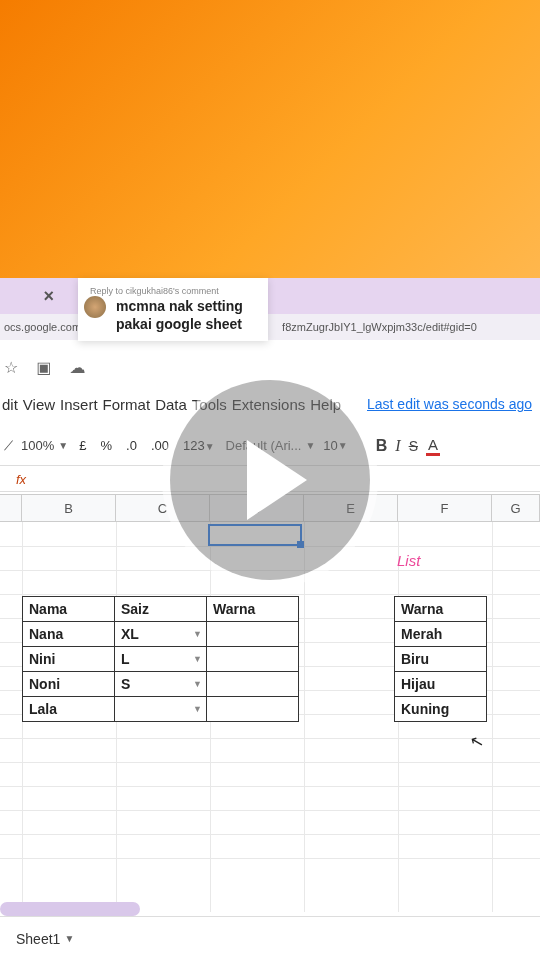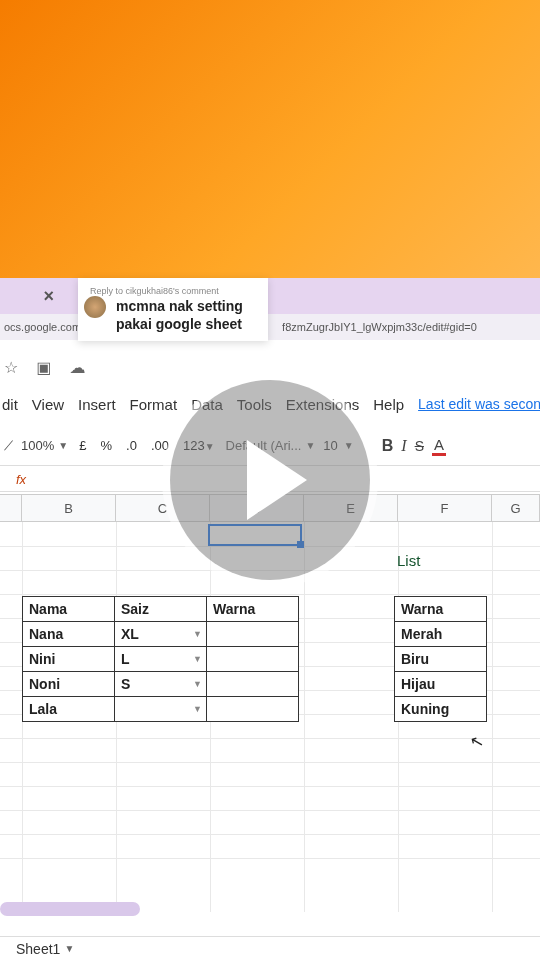--- a/index.html
+++ b/index.html
@@ -101,21 +101,21 @@
       color: #666;
     }
     .menubar {
       position: absolute;
       top: 390px;
       left: 0;
       right: 0;
       height: 28px;
       display: flex;
       align-items: center;
-      gap: 14px;
+      gap: 5px;
       padding-left: 2px;
       font-size: 15px;
       color: #333;
     }
     .menubar span { white-space: nowrap; }
     .last-edit {
       margin-left: auto;
       padding-right: 8px;
       color: #1a73e8;
       text-decoration: underline;
@@ -132,21 +132,21 @@
       align-items: center;
       gap: 8px;
       padding-left: 4px;
       font-size: 13px;
       color: #444;
     }
     .zoom-sel { display: flex; align-items: center; gap: 4px; }
     .pound, .percent, .dec, .dec2, .num123 { font-size: 13px; color: #333; padding: 0 3px; }
     .font-sel { display: flex; align-items: center; gap: 4px; color: #666; }
     .fs-arrow { font-size: 10px; color: #666; }
-    .size-box { display: flex; align-items: center; gap: 6px; }
+    .size-box { display: flex; align-items: center; }
     .bold { font-weight: bold; font-size: 16px; }
     .italic { font-style: italic; font-size: 16px; font-family: serif;}
     .strike { text-decoration: line-through; font-size: 14px; }
     .text-color { font-size: 15px; border-bottom: 3px solid #d32f2f; padding: 0 2px; }
     .fx-bar {
       position: absolute;
       top: 468px;
       left: 0;
       right: 0;
       height: 24px;
@@ -228,21 +228,22 @@
       position: absolute;
       right: 4px;
       top: 50%;
       transform: translateY(-50%);
       font-size: 9px;
       color: #888;
     }
     .list-label {
       position: absolute;
       font-size: 15px;
-      color: #14532d;
+      color: #ec4899;
+      font-style: italic;
     }
     .play-overlay {
       position: absolute;
       top: 380px;
       left: 170px;
       width: 200px;
       height: 200px;
       border-radius: 50%;
       background: rgba(120,120,120,0.5);
       display: flex;
@@ -257,21 +258,21 @@
       border-left: 60px solid #fff;
       border-top: 40px solid transparent;
       border-bottom: 40px solid transparent;
       margin-left: 14px;
     }
     .sheet-tab-bar {
       position: absolute;
       bottom: 0;
       left: 0;
       right: 0;
-      height: 24px;
+      height: 44px;
       background: #fff;
       border-top: 1px solid #ddd;
       display: flex;
       align-items: center;
       padding-left: 6px;
     }
     .sheet-tab {
       padding: 6px 10px;
       font-size: 14px;
       color: #333;

